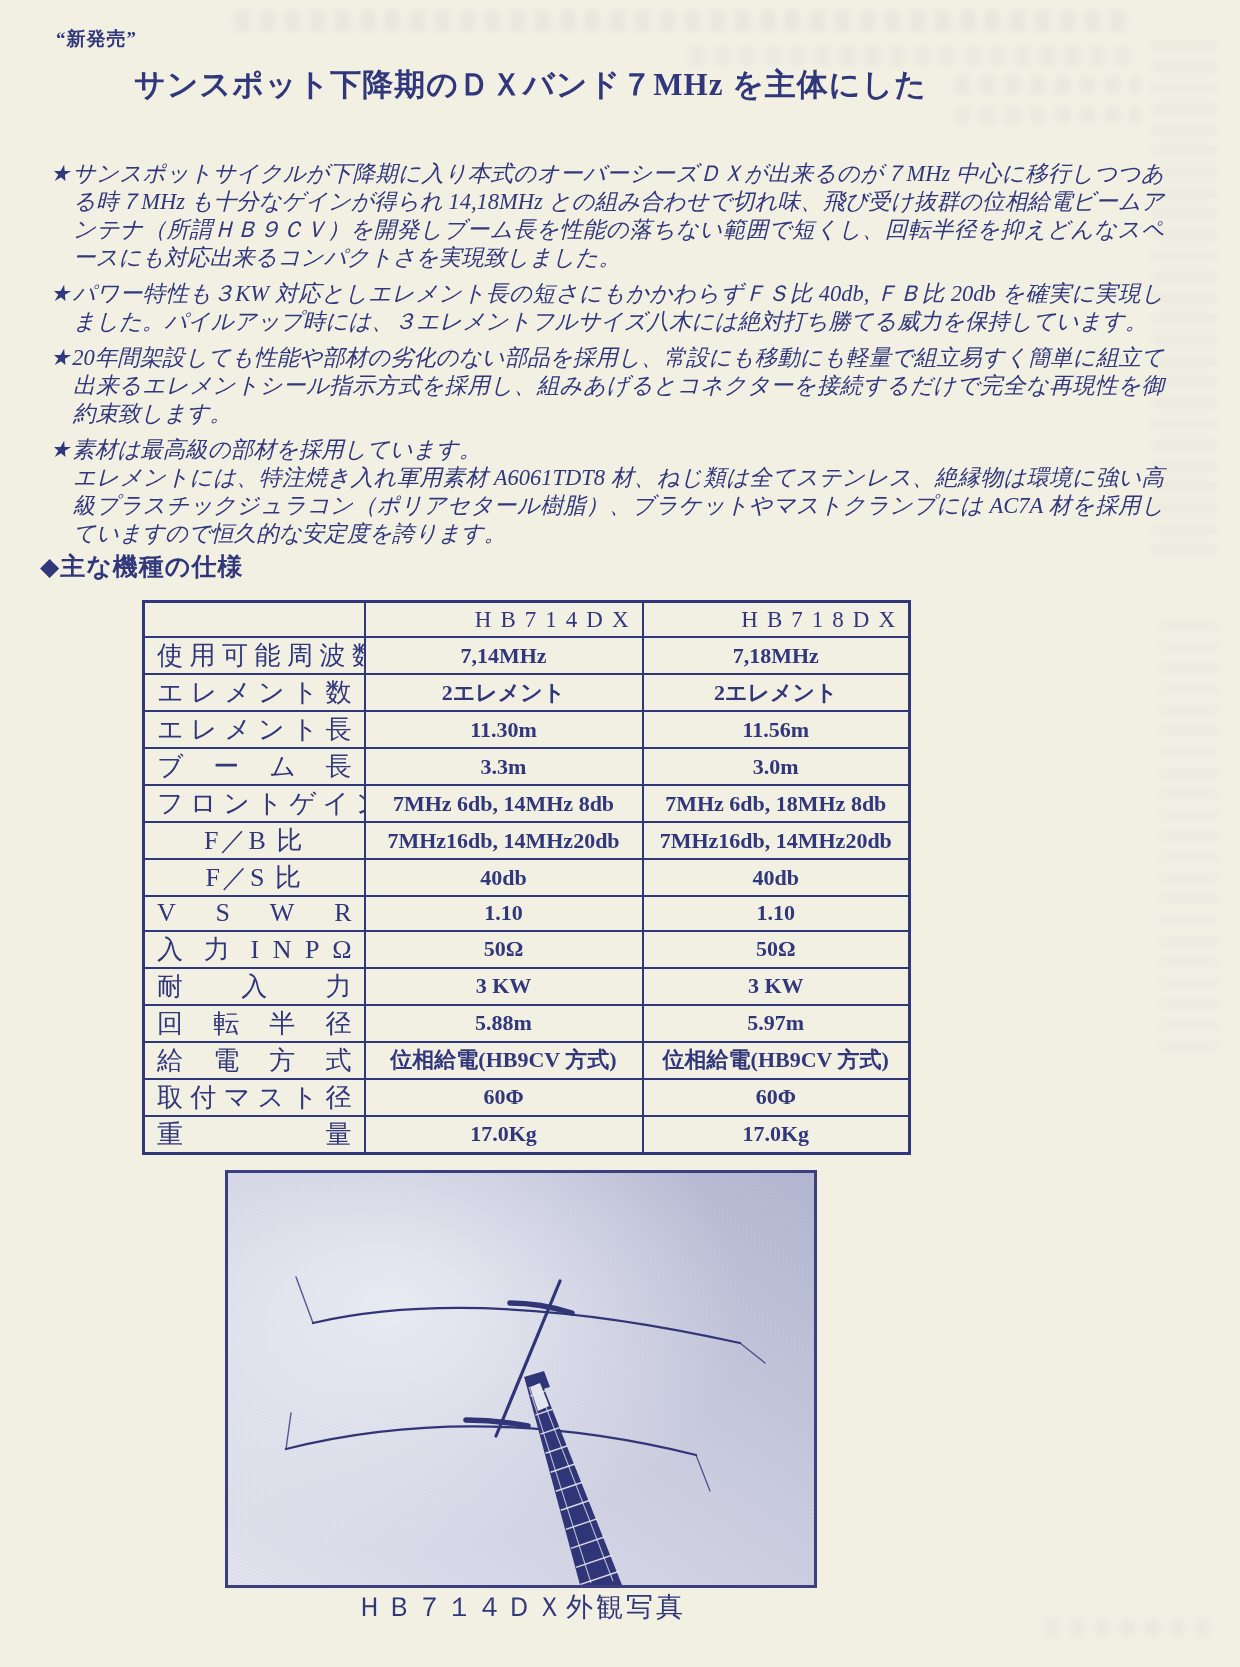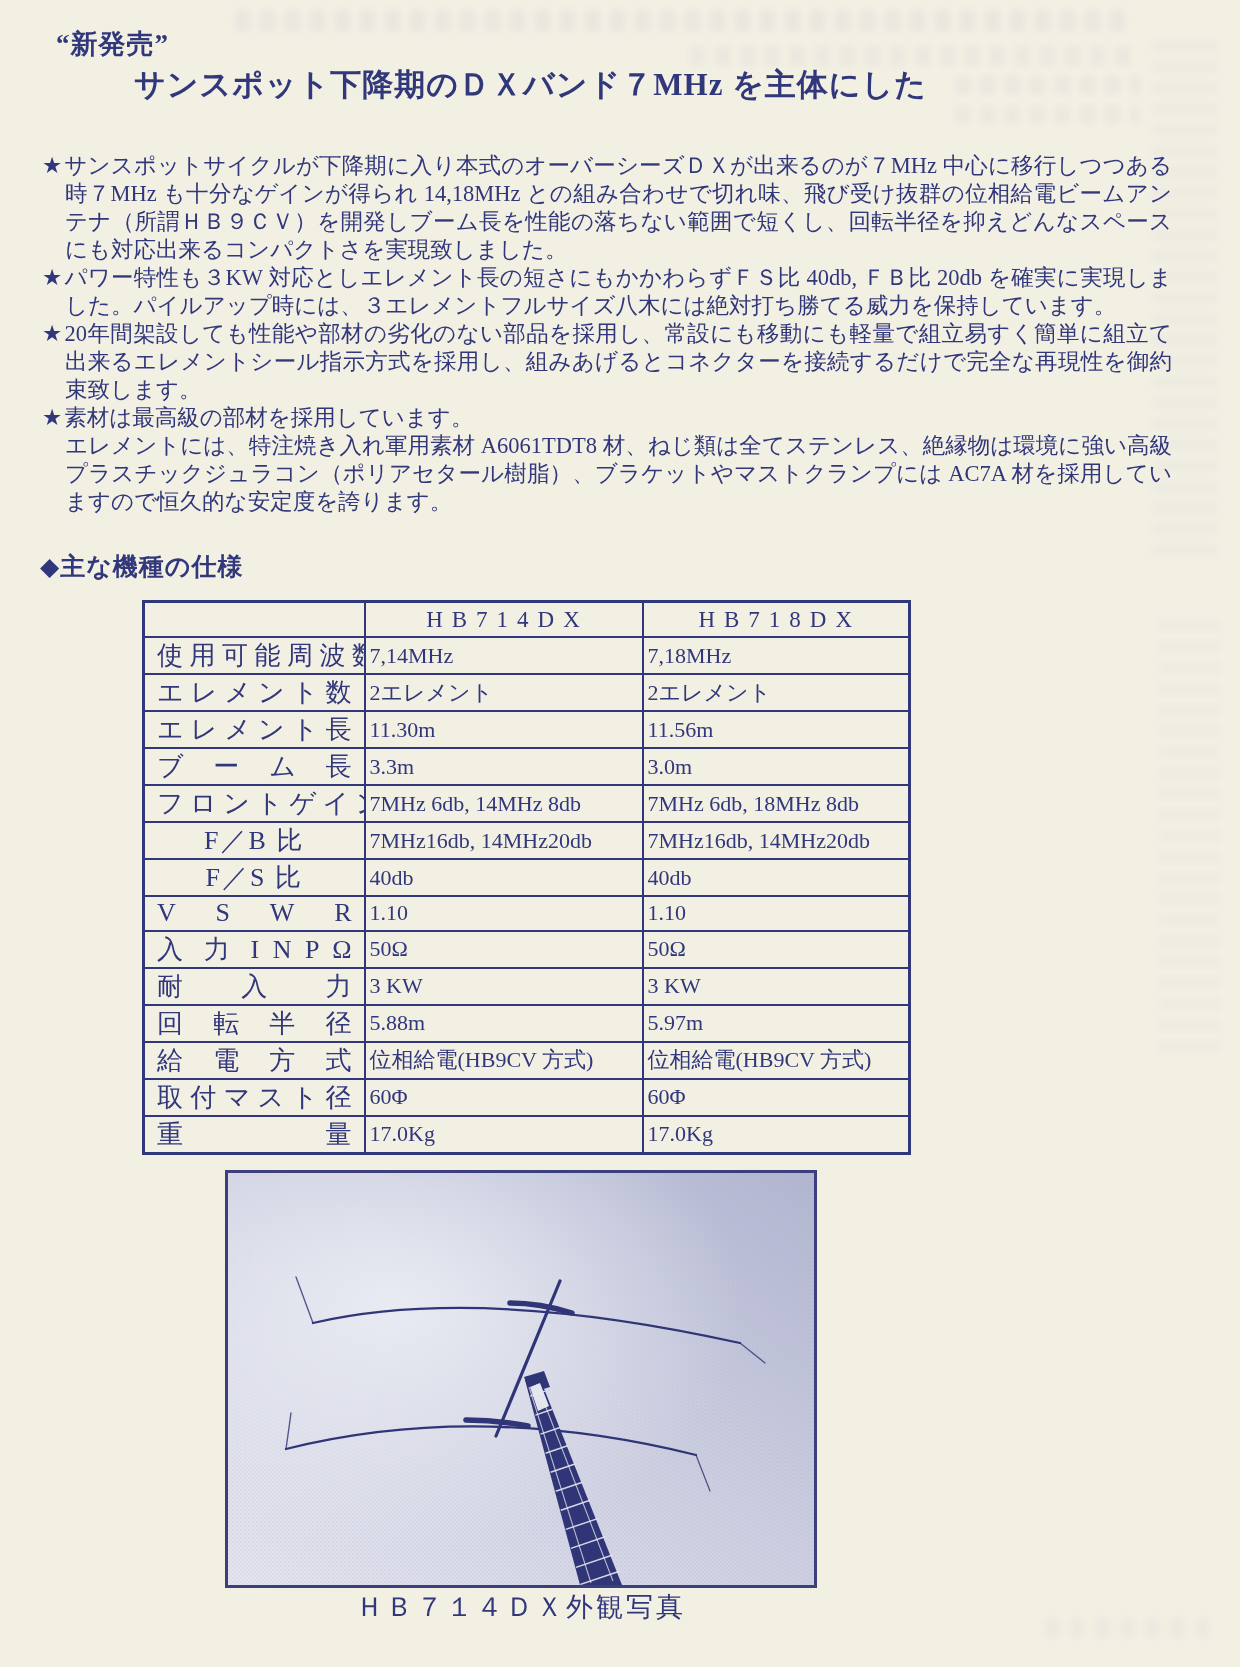--- a/index.html
+++ b/index.html
@@ -26,39 +26,39 @@
   .g1{left:235px;top:10px;width:890px;height:22px;opacity:.09;}
   .g2{left:690px;top:46px;width:450px;height:20px;opacity:.07;}
   .g3a{left:955px;top:76px;width:185px;height:18px;opacity:.08;}
   .g3b{left:955px;top:106px;width:185px;height:18px;opacity:.07;}
   .g4{left:1152px;top:40px;width:66px;height:520px;opacity:.05;}
   .g5{left:1158px;top:620px;width:62px;height:440px;opacity:.04;}
   .g6{left:1045px;top:1618px;width:165px;height:20px;opacity:.06;}
   
   .badge{
     position:absolute;left:56px;top:26px;
-    font-size:27px;font-weight:700;letter-spacing:1px;
+    font-size:19px;font-weight:700;letter-spacing:1px;
   }
   .title1{
     position:absolute;left:134px;top:64px;
     font-size:31px;font-weight:600;letter-spacing:1px;white-space:nowrap;text-align:center;
   }
   .title2{
     position:absolute;left:252px;top:106px;
     font-size:31px;font-weight:600;letter-spacing:1px;white-space:nowrap;
   }
   
   .features{
     position:absolute;left:42px;top:152px;width:1130px;
     margin:0;padding:0;list-style:none;
     font-size:22.5px;line-height:28px;
     text-align:justify;
   }
   .features li{
-    padding-left:23px;text-indent:-23px;margin:0;
+    padding-left:23px;text-indent:-23px;margin:8px;font-style:italic;
   }
   .features .star{letter-spacing:2px;}
   .features .cont{display:block;text-indent:0;}
   
   .spec-heading{
     position:absolute;left:40px;top:550px;
     font-size:25px;font-weight:600;letter-spacing:1px;
   }
   table.spec{
     position:absolute;left:142px;top:600px;width:766px;
@@ -66,27 +66,27 @@
     border:3px solid var(--ink);
     color:var(--ink);
   }
   table.spec td,table.spec th{
     border:2px solid var(--ink);
     height:32.5px;padding:0 4px;
     font-weight:400;font-size:22px;
     overflow:hidden;white-space:nowrap;
   }
   table.spec thead th{
-    height:33px;font-size:23px;text-align:center;
+    height:33px;font-size:23px;text-align:right;
     letter-spacing:9px;padding-left:12px;
   }
   table.spec td.lbl{font-size:26px;padding:0 12px;}
   table.spec td.lbl.spread{text-align:justify;text-align-last:justify;text-justify:inter-ideograph;}
   table.spec td.lbl.center{text-align:center;letter-spacing:2px;}
-  table.spec td.val{text-align:left;}
+  table.spec td.val{text-align:center;font-weight:bold;}
   
   .photo{
     position:absolute;left:225px;top:1170px;width:586px;height:412px;
     border:3px solid #3b3f7d;box-sizing:content-box;
     background:#cdd0e0;
   }
   .photo svg{display:block;width:100%;height:100%;}
   .caption{
     position:absolute;left:225px;top:1589px;width:592px;
     text-align:center;font-size:27px;letter-spacing:3px;font-weight:500;

